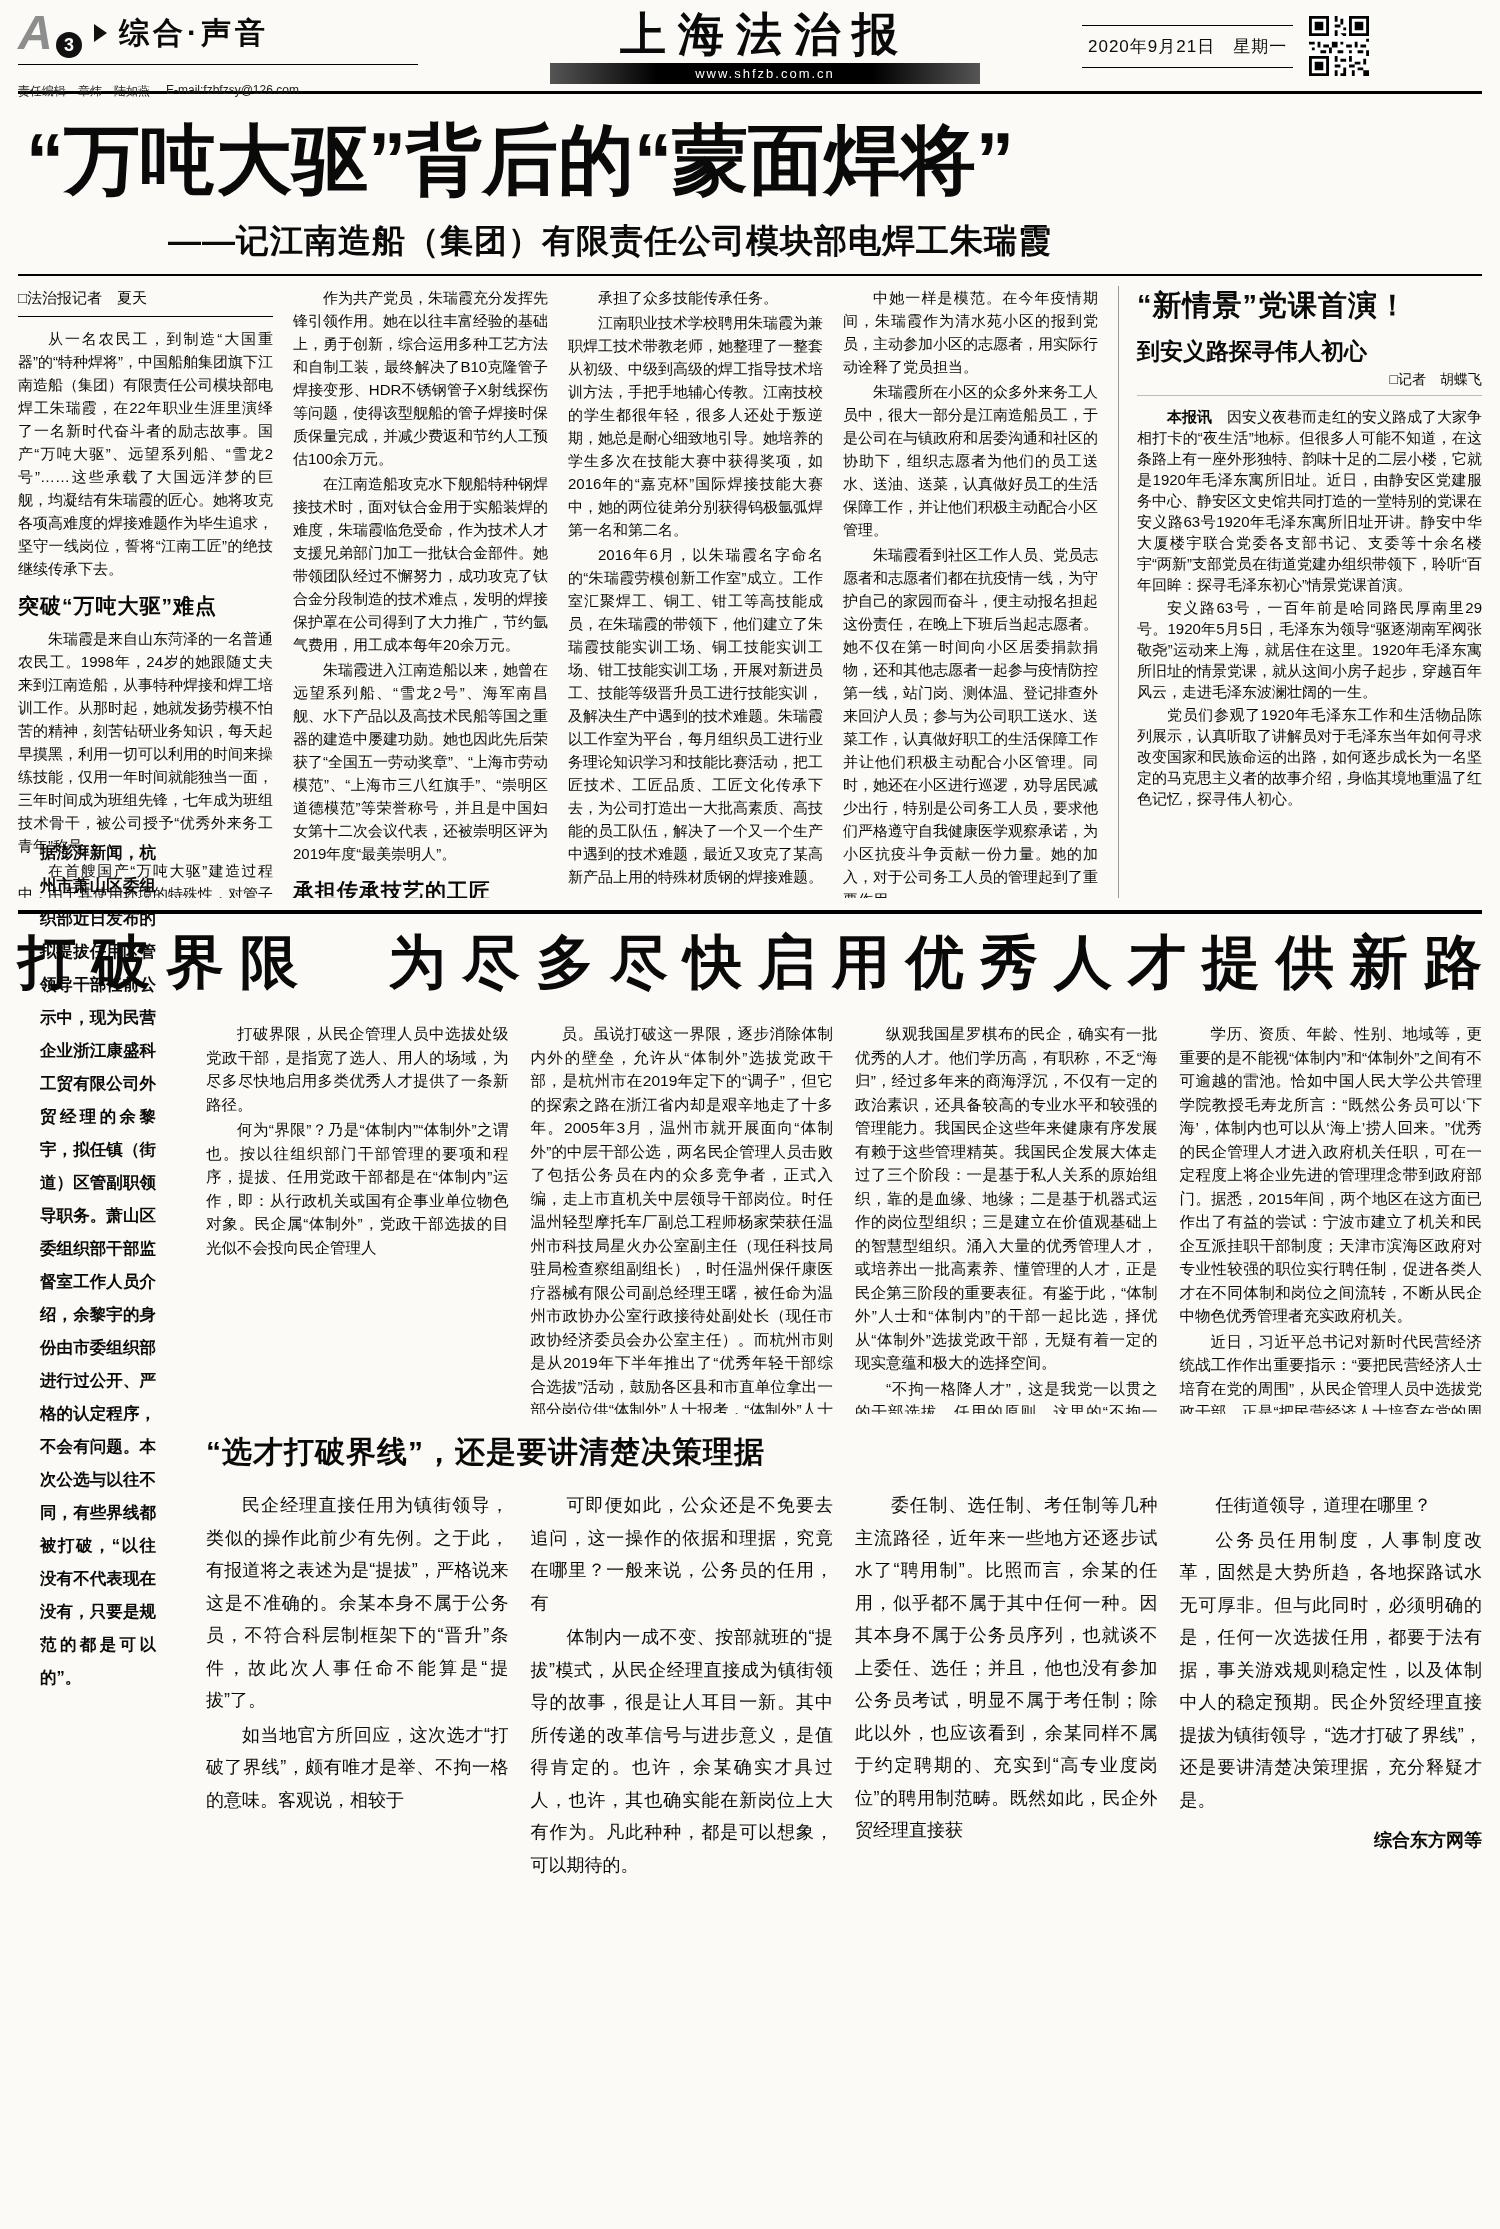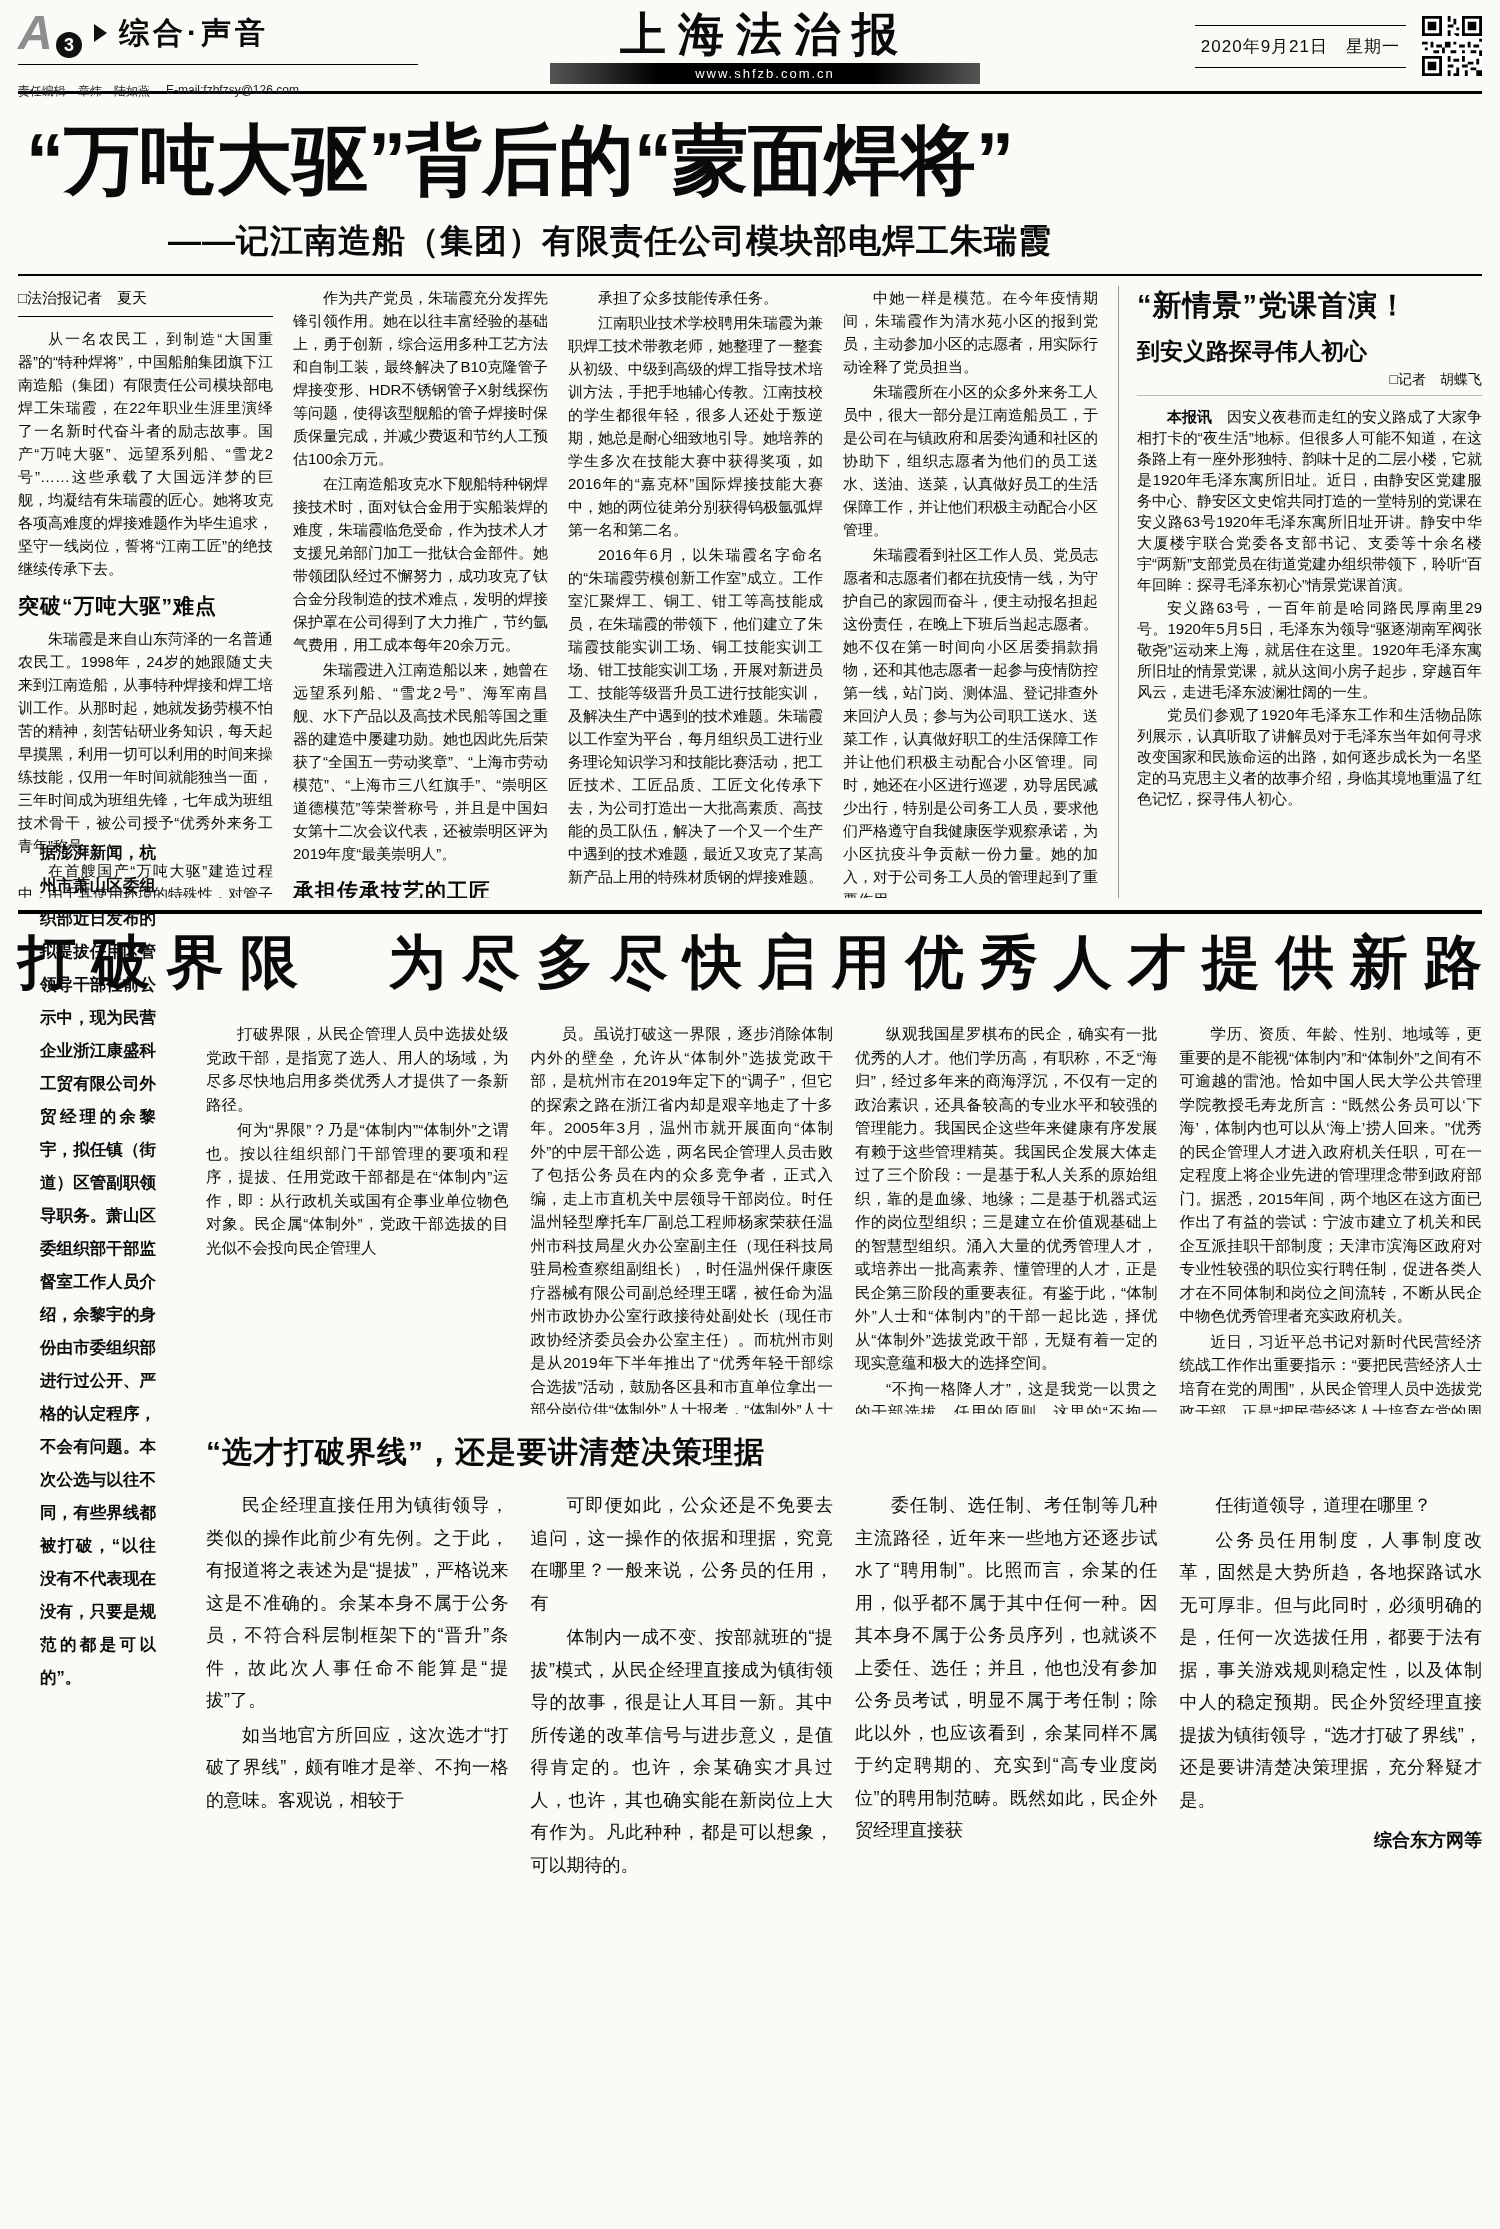--- a/index.html
+++ b/index.html
@@ -13,21 +13,21 @@
   .badge-row { display:flex; align-items:center; gap:12px; }
   .a3 { position:relative; width:64px; height:46px; flex-shrink:0; }
   .a3 .a { font-size:48px; font-weight:900; font-style:italic; color:#8d8d8d; line-height:46px; }
   .a3 .n3 { position:absolute; right:0; bottom:-2px; width:26px; height:26px; background:#111; color:#fff; border-radius:50%; font-size:18px; font-weight:900; line-height:26px; text-align:center; }
   .tri { width:0; height:0; border-left:13px solid #111; border-top:9px solid transparent; border-bottom:9px solid transparent; }
   .section-title { font-size:30px; font-weight:900; letter-spacing:4px; }
   .editors { font-size:12px; margin-top:8px; border-top:1px solid #000; padding-top:18px; display:flex; gap:16px; width:400px; color:#222; }
   .header-center { flex:1; text-align:center; }
   .paper-name { font-family:"Liberation Serif","DejaVu Serif",serif; font-size:46px; font-weight:900; letter-spacing:12px; line-height:50px; }
   .web-bar { margin:3px auto 0; width:430px; background:linear-gradient(90deg,#555,#000 25%,#000 75%,#555); color:#fff; font-size:13px; letter-spacing:2px; padding:3px 0; }
-  .header-right { width:400px; display:flex; justify-content:flex-end; align-items:center; gap:16px; padding-top:6px; }
+  .header-right { width:400px; display:flex; align-items:center; gap:16px; padding-top:6px; }
   .date-text { font-size:17px; border-top:1px solid #000; border-bottom:1px solid #000; padding:9px 6px; letter-spacing:1px; white-space:nowrap; }
   .qr { width:60px; height:60px; flex-shrink:0; }
 
   
   .feature-headline { font-size:76px; font-weight:900; white-space:nowrap; margin:16px 0 4px 8px; letter-spacing:0; }
   .feature-deck { font-size:33px; font-weight:700; margin:6px 0 10px 150px; letter-spacing:1px; }
   .feature-rule { border-top:2px solid #000; margin:8px 0 10px; }
   .feature-body { display:flex; gap:20px; height:612px; overflow:hidden; }
   .fcol { width:255px; flex-shrink:0; font-size:15px; line-height:23px; text-align:justify; }
   .fcol p { text-indent:2em; margin-bottom:2px; }

